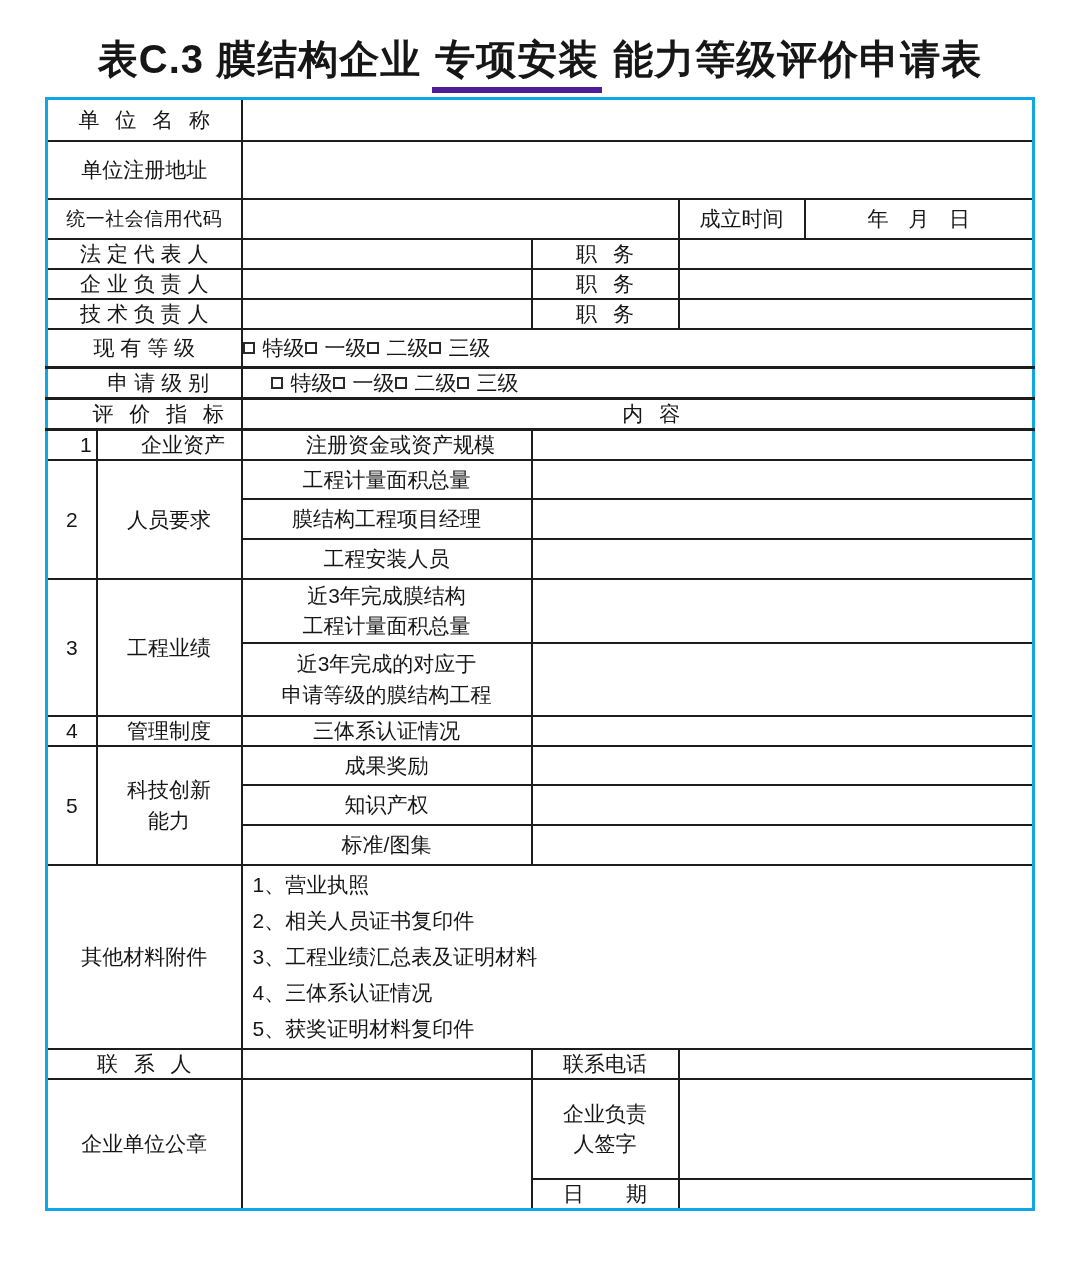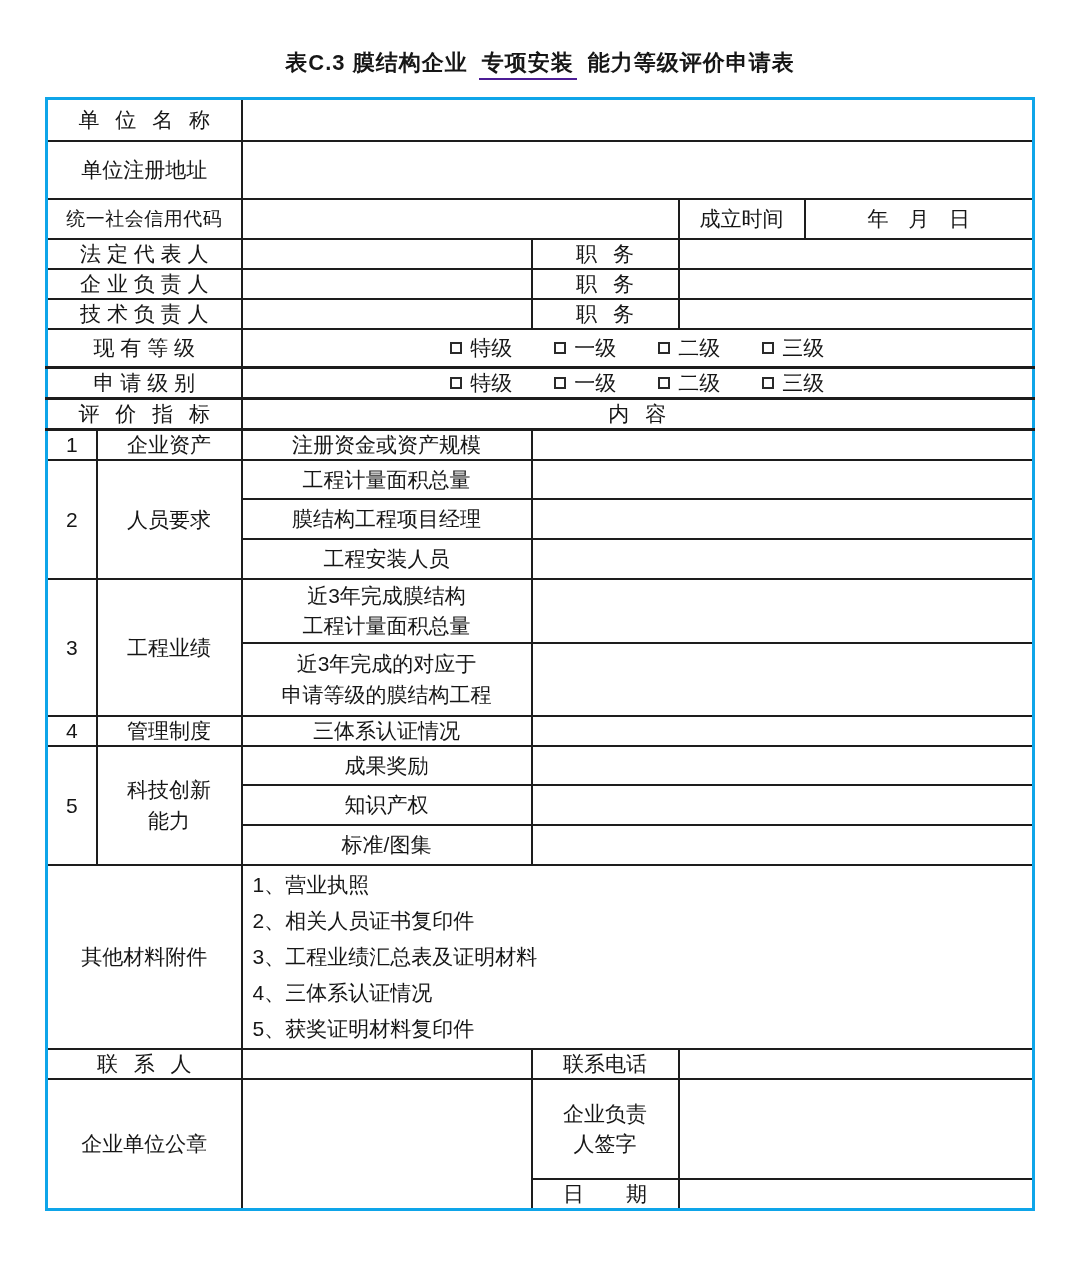--- a/index.html
+++ b/index.html
@@ -7,63 +7,63 @@
   .page {
     position: relative;
     width: 1080px;
     height: 1278px;
     background: #ffffff;
     color: #161616;
     overflow: hidden;
   }
   .title {
     position: absolute;
-    top: 48px;
+    top: 32px;
     left: 0;
     width: 100%;
     display: flex;
     justify-content: center;
     align-items: baseline;
     gap: 11px;
-    font-size: 22px;
+    font-size: 40px;
     font-weight: 700;
     letter-spacing: 1px;
   }
-  .title .u { border-bottom: 2px solid #4c1d95; padding: 0 3px; }
+  .title .u { border-bottom: 6px solid #4c1d95; padding: 0 3px; }
 
   table.form {
     position: absolute;
     left: 45px;
     top: 97px;
     width: 987px;
     border-collapse: collapse;
     table-layout: fixed;
   }
   td {
     border: 2px solid #1d1d1d;
     text-align: center;
     vertical-align: middle;
     font-size: 21px;
     padding: 0;
     overflow: hidden;
   }
-  tr.sep > td { border-top-width: 3px; }
+  tr.sep > td { border-top-width: 3px; padding-left: 28px; }
   table.form { border: 3px solid #0ea5e9; }
 
   .lbl { word-spacing: 10px; }
   .small { font-size: 19px; letter-spacing: 0.5px; }
   .pre { white-space: pre-line; line-height: 1.45; }
   .ymd { word-spacing: 14px; text-align: center; }
 
   
   .rh42{height:42px}.rh41{height:58px}.rh40{height:23px}.rh39{height:39px}
   .rh38{height:40px}.rh64{height:64px}.rh73{height:73px}.rh184{height:184px}
   .rh100{height:100px}
 
-  .cbrow { display: flex; justify-content: center; align-items: center; gap: 42px; }
+  .cbrow { display: flex; align-items: center; }
   .opt { display: flex; align-items: center; gap: 8px; }
   .cbox {
     display: inline-block;
     width: 12px; height: 12px;
     border: 2px solid #2a2a2a;
     background: #ffffff;
     flex: 0 0 auto;
   }
 
   .att-list { text-align: left; padding-left: 10px; }

